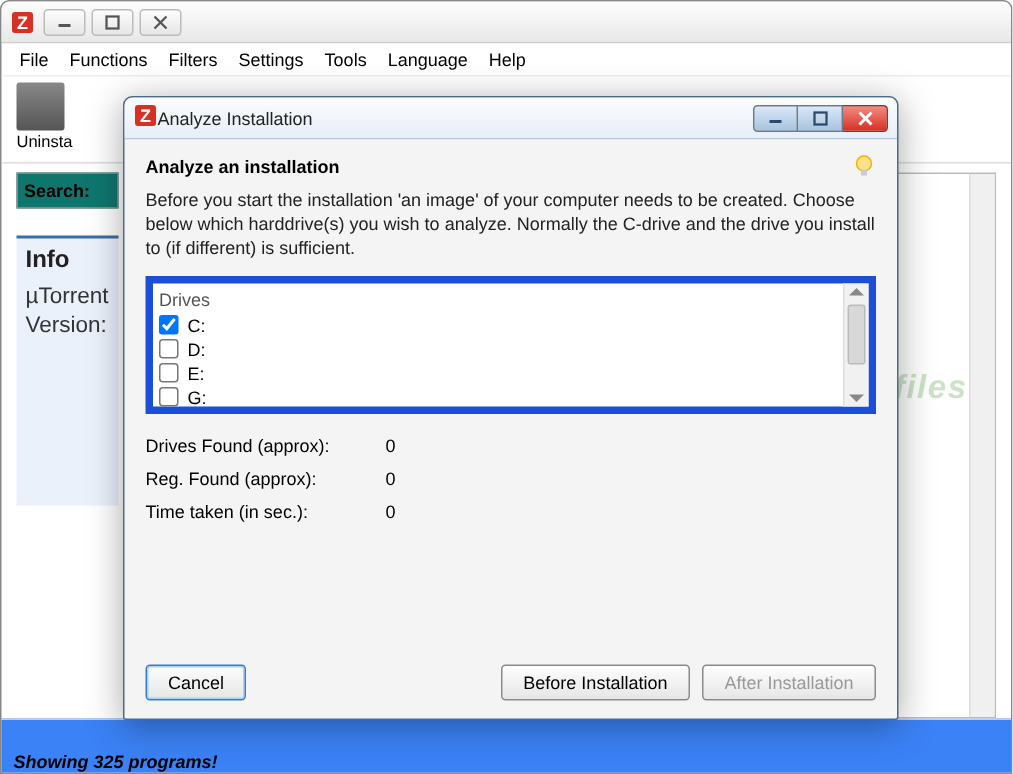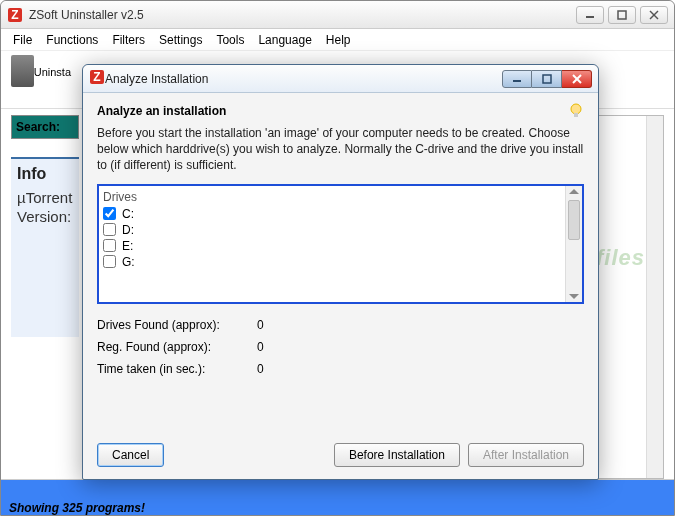--- a/index.html
+++ b/index.html
@@ -10,21 +10,21 @@
 .titlebar { height: 28px; background: linear-gradient(to bottom, #fdfdfd, #e8e8e8); border-bottom: 1px solid #ccc; border-radius: 6px 6px 0 0; display: flex; align-items: center; padding: 0 6px; }
 .titlebar .app-icon { width: 16px; height: 16px; margin-right: 6px; display: flex; align-items: center; justify-content: center; }
 .titlebar .title-text { color: #333; flex: 1; }
 .win-controls { display: flex; gap: 4px; }
 .win-btn { width: 28px; height: 18px; border: 1px solid #bbb; border-radius: 3px; background: linear-gradient(#fdfdfd,#e6e6e6); display: flex; align-items: center; justify-content: center; font-size: 10px; color: #555; cursor: default; }
 
 .menubar { height: 22px; display: flex; align-items: center; padding: 0 6px; gap: 2px; border-bottom: 1px solid #eee; }
 .menubar span { padding: 2px 6px; color: #000; }
 
 .toolbar { height: 58px; padding: 4px 10px; display: flex; align-items: flex-start; border-bottom: 1px solid #ddd; }
-.tool-item { display: flex; align-items: center; width: 60px; }
+.tool-item { display: flex; flex-direction: column; align-items: flex-start; width: 60px; }
 .tool-icon { width: 32px; height: 32px; background: linear-gradient(#888,#555); border-radius: 2px; margin-bottom: 2px; }
 .tool-label { font-size: 11px; }
 
 .content { flex: 1; display: flex; padding: 6px 10px 0 10px; gap: 8px; position: relative; }
 .left-side { width: 68px; }
 .search-box { border: 1px solid #888; background: #0f766e; padding: 4px; margin-bottom: 18px; }
 .search-box label { font-weight: bold; }
 .info-box { border-top: 2px solid #3a6ea5; background: #eaf1fb; padding: 6px; height: 180px; }
 .info-box .info-title { font-size: 16px; font-weight: bold; margin-bottom: 6px; color: #222; }
 .info-box div { color: #333; font-size: 15px; margin-bottom: 2px; }
@@ -42,21 +42,21 @@
 .dlg-btn { width: 30px; height: 18px; border: 1px solid #6a7a8a; display: flex; align-items: center; justify-content: center; font-size: 10px; }
 .dlg-btn.min { background: linear-gradient(#dbe8f7,#a7c3e0); border-radius: 3px 0 0 3px; color: #2a4a6a; }
 .dlg-btn.max { background: linear-gradient(#dbe8f7,#a7c3e0); color: #2a4a6a; border-left: none; }
 .dlg-btn.close { background: linear-gradient(#f28b82,#d93025); color: #fff; border-radius: 0 3px 3px 0; border-left: none; border-color: #a52a1a; font-weight: bold; }
 
 .dlg-body { flex: 1; padding: 10px 14px 12px 14px; display: flex; flex-direction: column; }
 .dlg-heading { font-weight: bold; font-size: 13px; margin-bottom: 6px; display: flex; align-items: center; }
 .bulb-icon { margin-left: auto; width: 16px; height: 16px; }
 .dlg-desc { font-size: 12px; color: #222; line-height: 1.35; margin-bottom: 10px; }
 
-.drives-box { border: 2px solid #1d4ed8; background: #fff; height: 120px; display: flex; }
+.drives-box { border: 5px solid #1d4ed8; background: #fff; height: 92px; display: flex; }
 .drives-list { flex: 1; padding: 2px 4px; }
 .drives-header { color: #555; font-size: 12px; padding: 2px 0; }
 .drive-row { display: flex; align-items: center; gap: 6px; padding: 1px 0; }
 .drive-row input { width: 13px; height: 13px; }
 .drives-scroll { width: 17px; background: #f1f1f1; border-left: 1px solid #ddd; position: relative; }
 .drives-scroll::before, .drives-scroll::after { content:""; position:absolute; left:3px; width:0; height:0; border-left:5px solid transparent; border-right:5px solid transparent; }
 .drives-scroll::before { top:3px; border-bottom:5px solid #888; }
 .drives-scroll::after { bottom:3px; border-top:5px solid #888; }
 .drives-thumb { position: absolute; top: 14px; left: 2px; right: 2px; height: 40px; background: #d8d8d8; border: 1px solid #bbb; border-radius: 2px; }
 
@@ -79,21 +79,20 @@
 
 <div class="main-window">
 
   <div class="titlebar">
     <span class="app-icon">
       <svg width="16" height="16">
           <rect x="1" y="1" width="14" height="14" rx="2" fill="#d93025"></rect>
           <text x="8" y="12" text-anchor="middle" fill="#fff" font-size="10" font-weight="bold">Z</text>
         </svg>
     </span>
-    <span class="title-text">ZSoft Uninstaller v2.5</span>
     <div class="win-controls">
       <div class="win-btn">
           <svg width="10" height="10">
             <line x1="1" y1="7" x2="9" y2="7" stroke="#555" stroke-width="2"></line>
           </svg>
         </div>
       <div class="win-btn">
           <svg width="10" height="10">
             <rect x="1" y="1" width="8" height="8" fill="none" stroke="#555" stroke-width="1.5"></rect>
           </svg>

